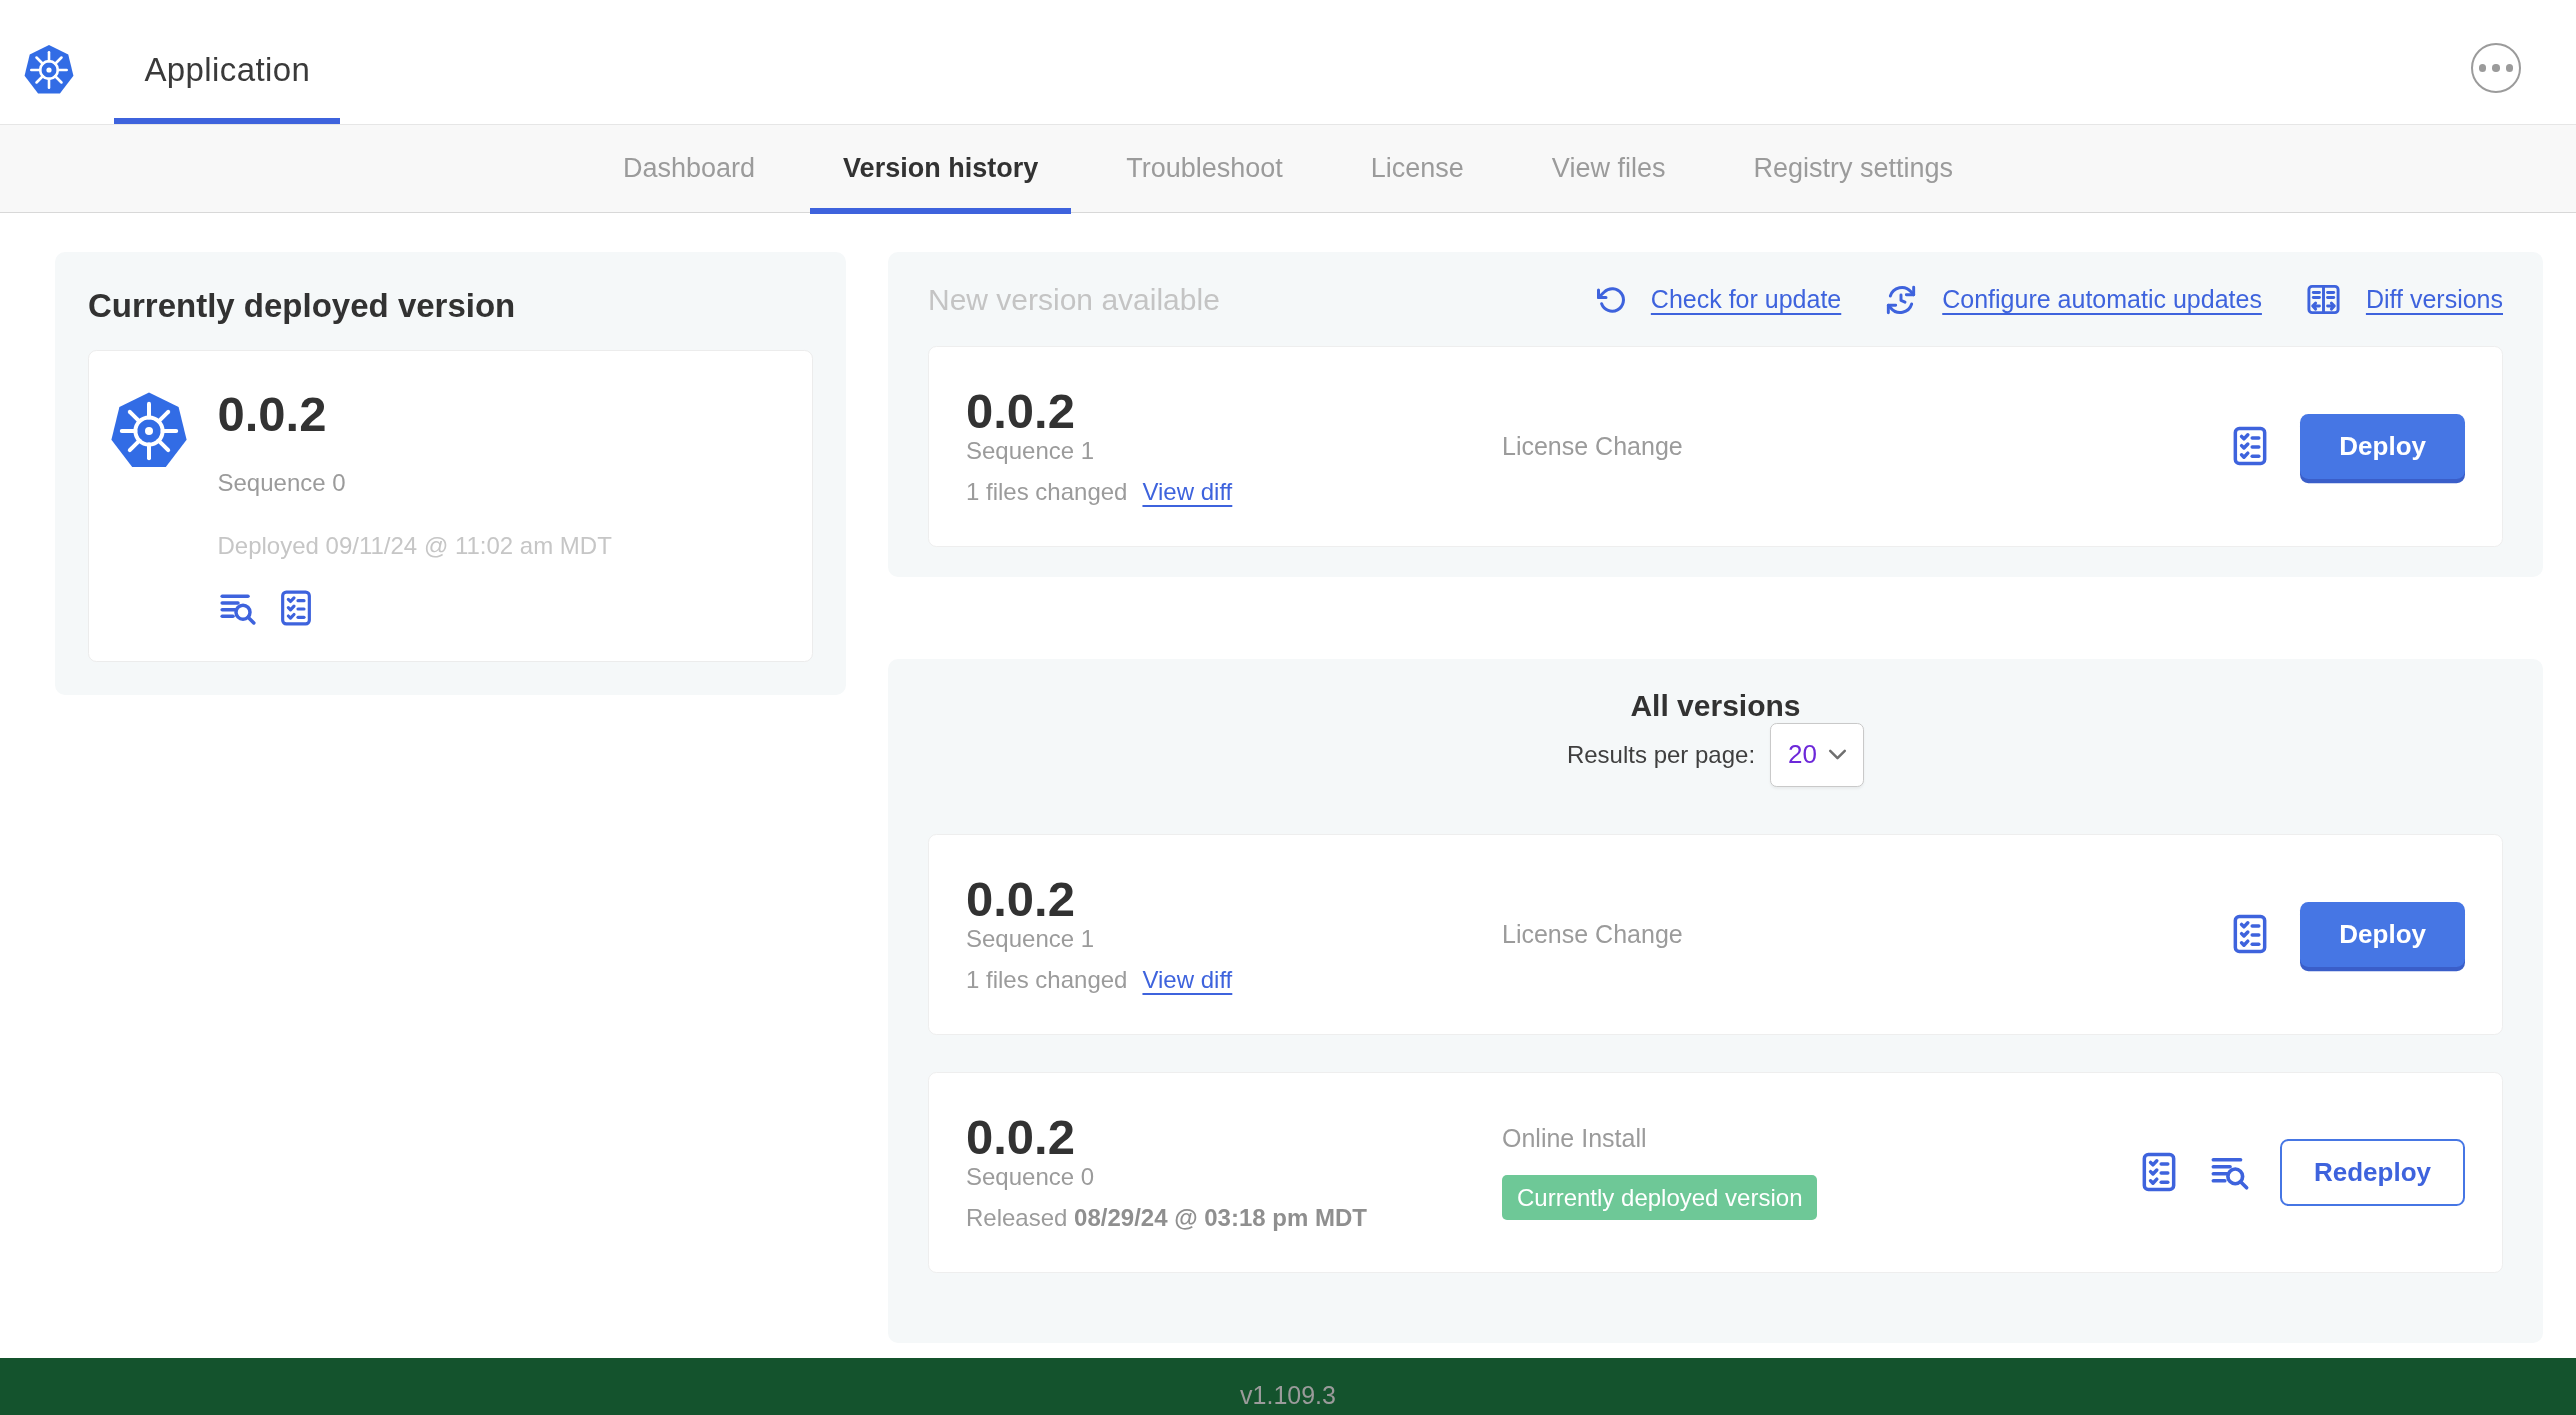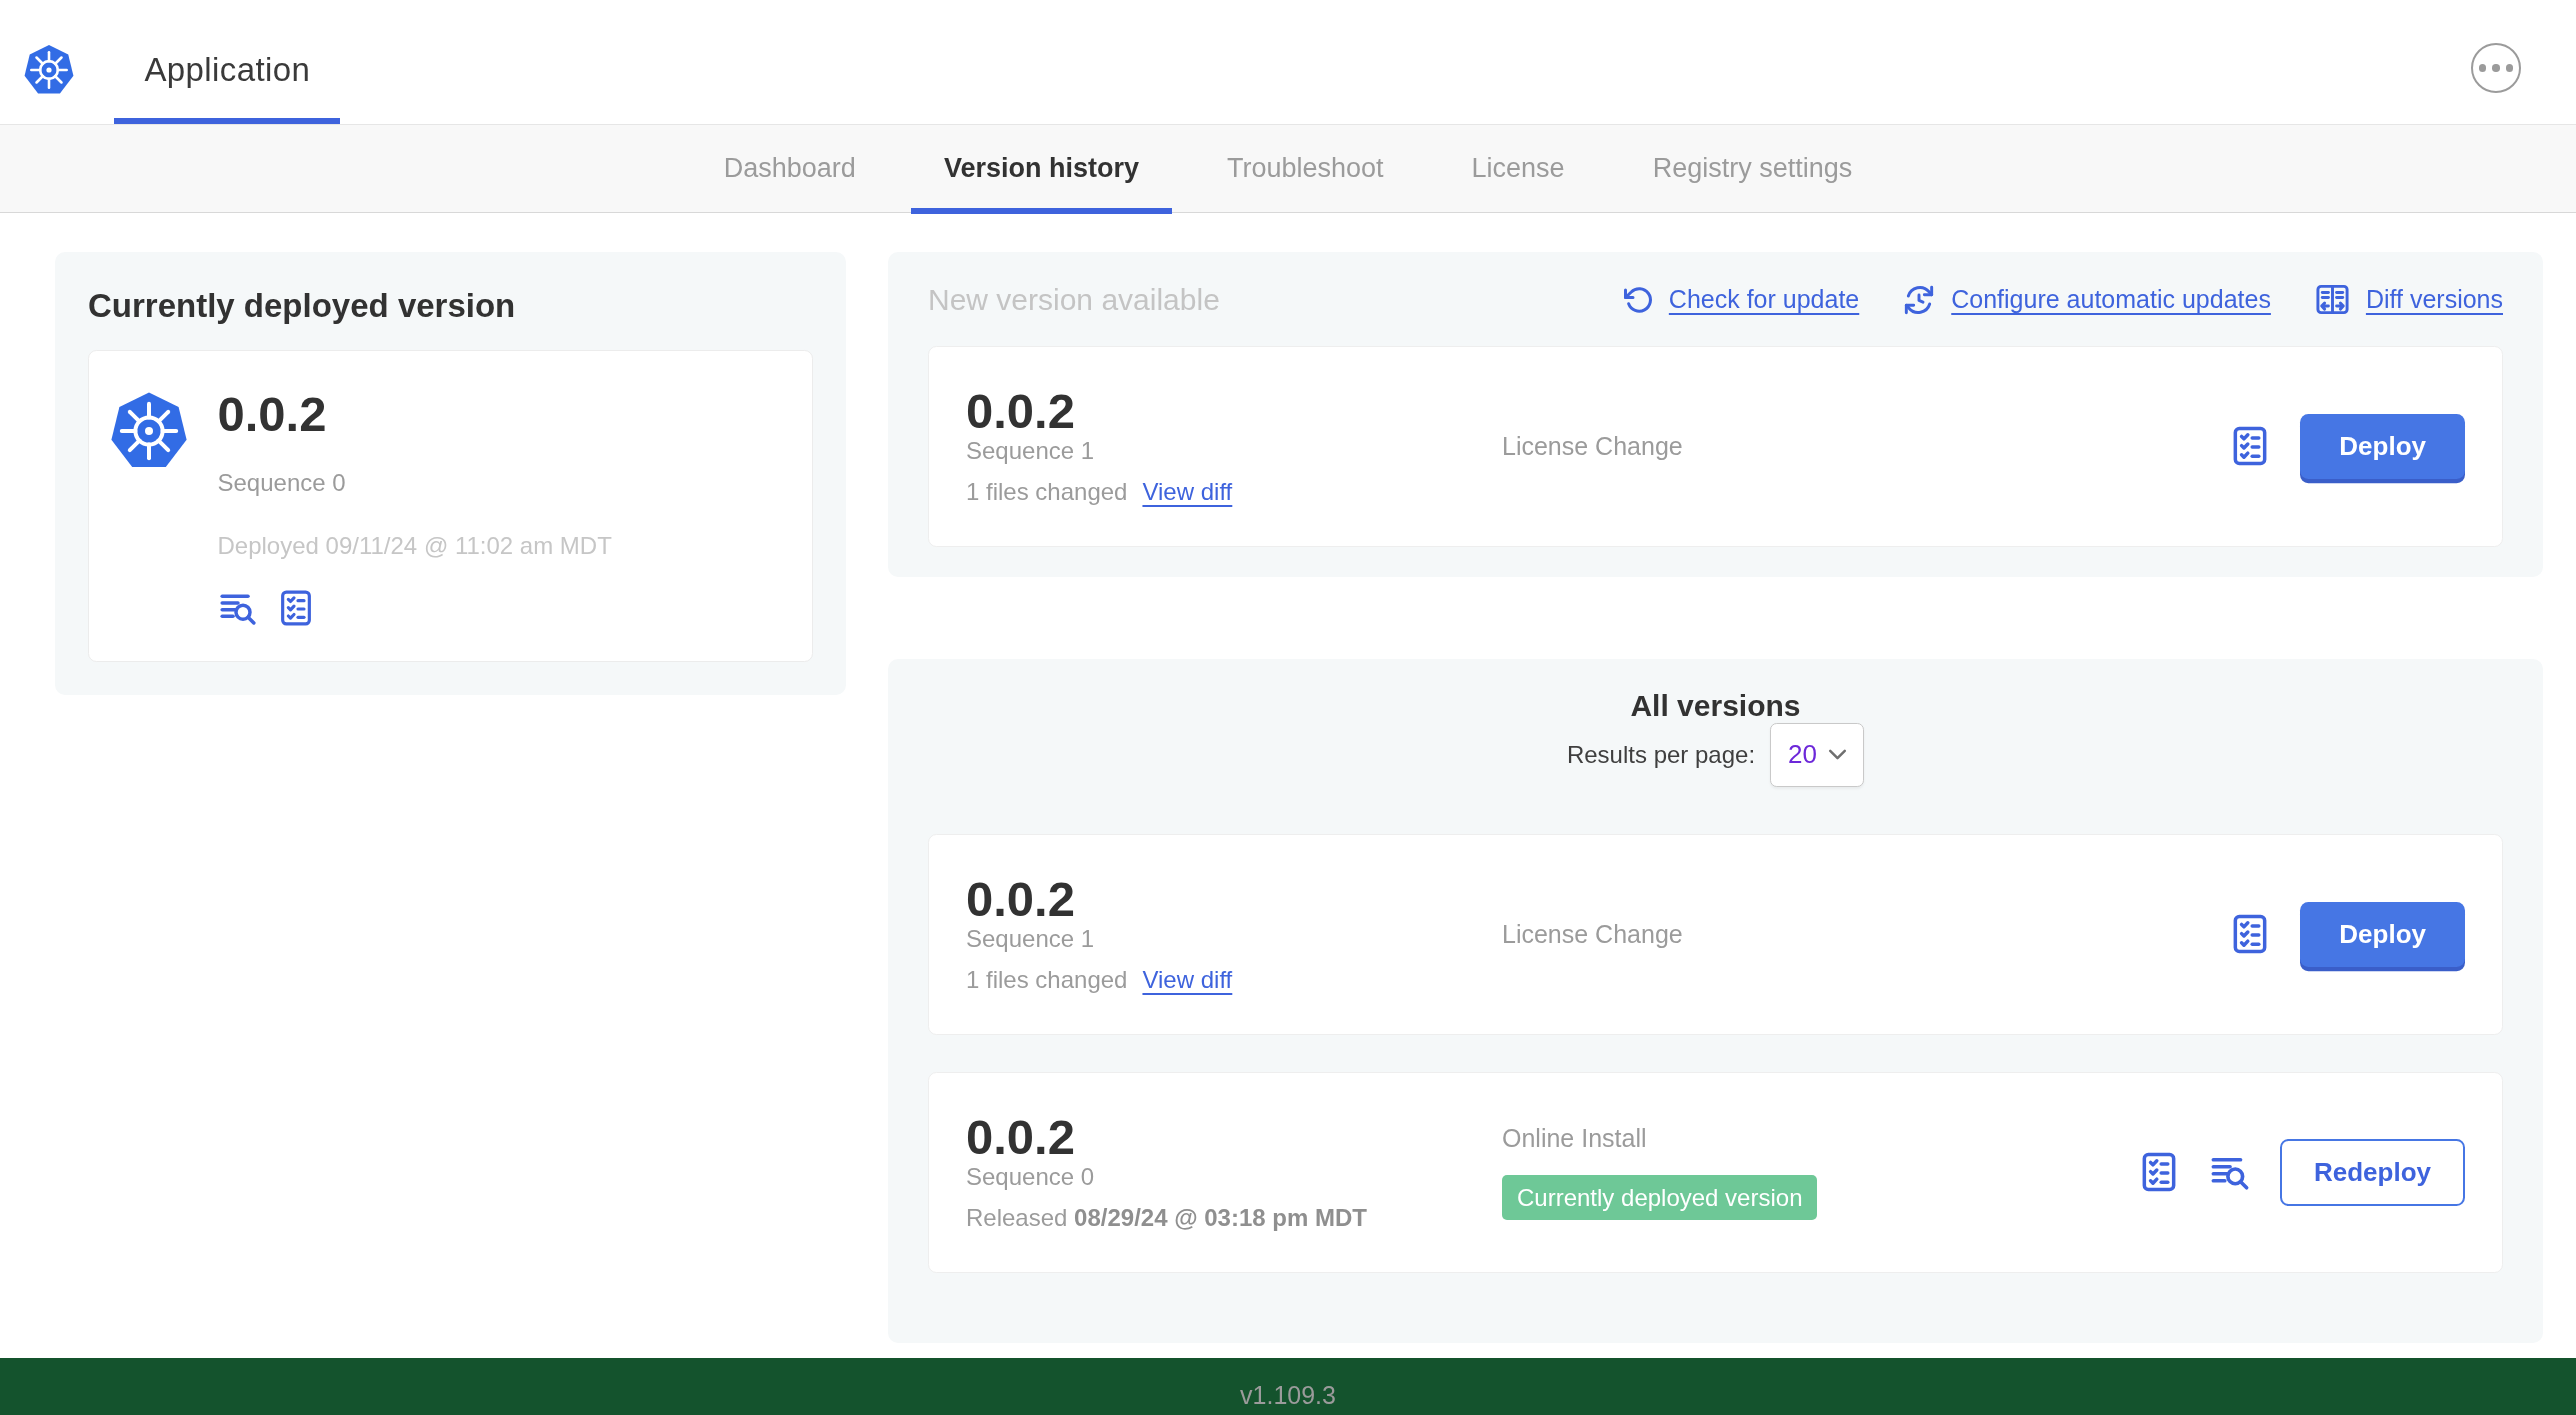--- a/index.html
+++ b/index.html
@@ -36,21 +36,21 @@
   .cv-deployed { font-size: 24px; color: #c6c6c6; margin-top: 35px; }
   .cv-icons { display: flex; gap: 18.4px; margin-top: 28.5px; }
   .icon-btn { background: none; border: none; padding: 0; cursor: pointer; color: #3e63dd; display: inline-flex; }
 
   
   .right-col { flex: 1 1 auto; }
   .section { padding: 30px 40px; }
   .section-head { display: flex; align-items: center; justify-content: space-between; margin-bottom: 28.5px; }
   .nv-title { font-size: 30px; color: #c4c4c4; font-weight: 500; }
   .nv-actions { display: flex; align-items: center; gap: 44px; }
-  .nv-link { display: flex; align-items: center; gap: 16px; color: #3e63dd; font-size: 25px; font-weight: 500; text-decoration: none; cursor: pointer; }
+  .nv-link { display: flex; align-items: center; gap: 25px; color: #3e63dd; font-size: 25px; font-weight: 500; text-decoration: none; cursor: pointer; }
   .nv-link .txt { text-decoration: underline; text-underline-offset: 5px; }
   .nv-link svg { flex: 0 0 auto; }
 
   .version-row { background: #fff; border: 0.8px solid #eeeeee; border-radius: 8.4px; min-height: 201px; display: flex; align-items: center; padding: 25px 37px; }
   .vr-left { width: 536px; flex: 0 0 auto; }
   .vr-version { font-size: 49px; font-weight: 700; color: #323232; line-height: 1.05; }
   .vr-seq { font-size: 24px; color: #9b9b9b; margin-top: 0; }
   .vr-files { font-size: 24px; color: #9b9b9b; margin-top: 13.4px; display: flex; gap: 15px; align-items: baseline; }
   .vr-files a { color: #3e63dd; font-weight: 500; text-decoration: underline; text-underline-offset: 5px; cursor: pointer; }
   .vr-released { font-size: 24px; color: #9b9b9b; margin-top: 13.4px; }
@@ -157,20 +157,21 @@
         <i></i>
       </span>
   </button>
 </header>
 
 <nav class="subnav">
   <div class="subnav-tab">Dashboard</div>
   <div class="subnav-tab active">Version history</div>
   <div class="subnav-tab">Troubleshoot</div>
   <div class="subnav-tab">License</div>
+  <div class="subnav-tab">View files</div>
   <div class="subnav-tab">Registry settings</div>
 </nav>
 
 <main class="main">
 
   <div class="left-col">
     <section class="panel current-card">
       <h2>Currently deployed version</h2>
       <div class="current-inner">
         <svg class="k8s" viewBox="0 0 100 100">

